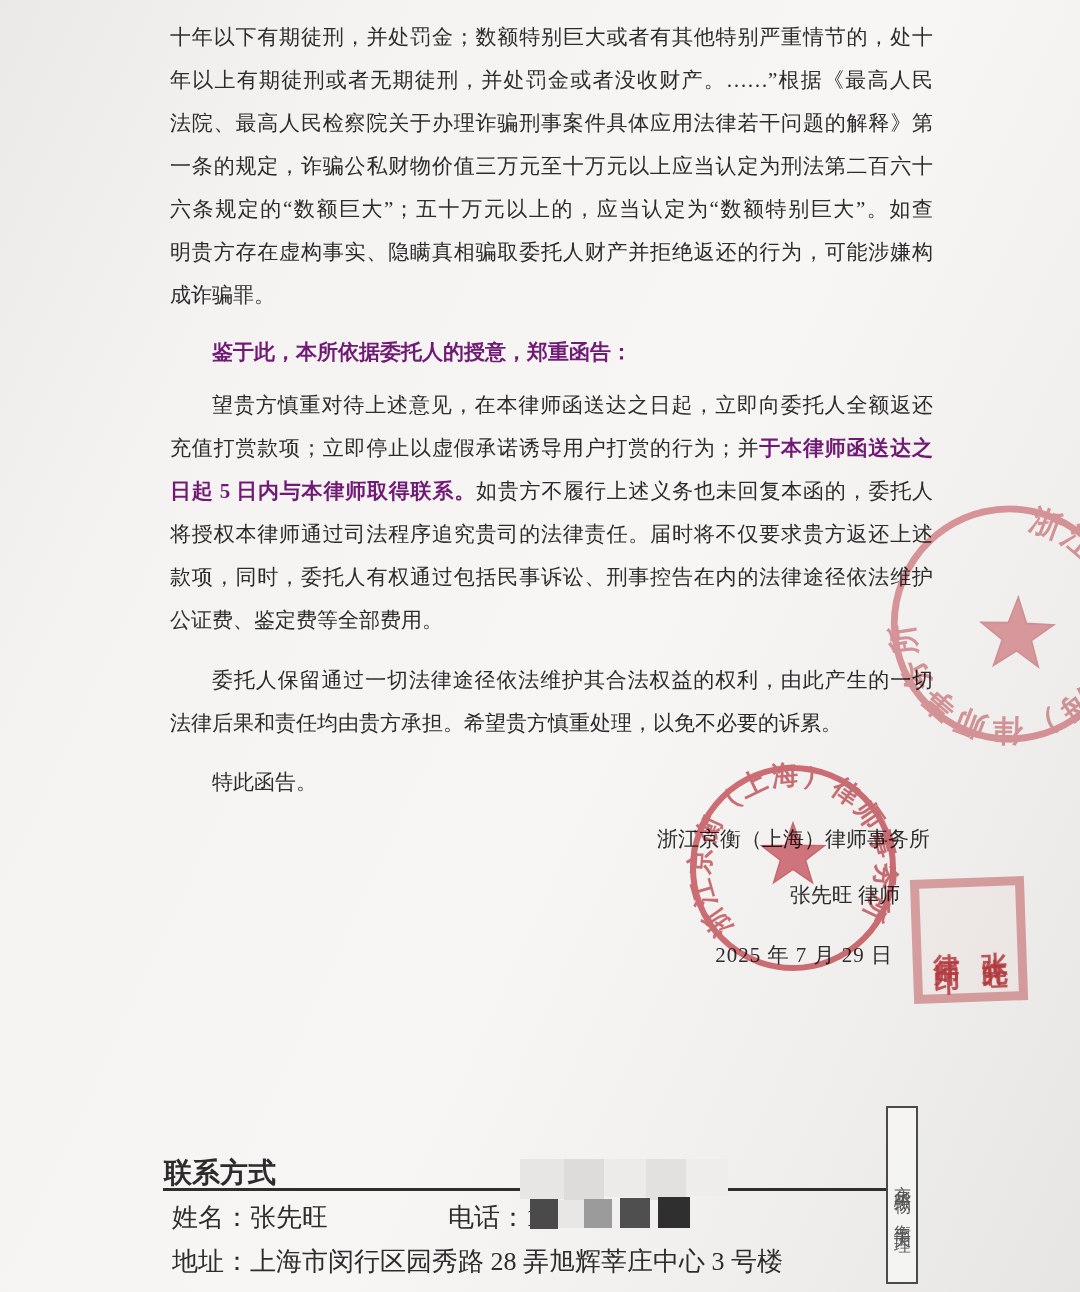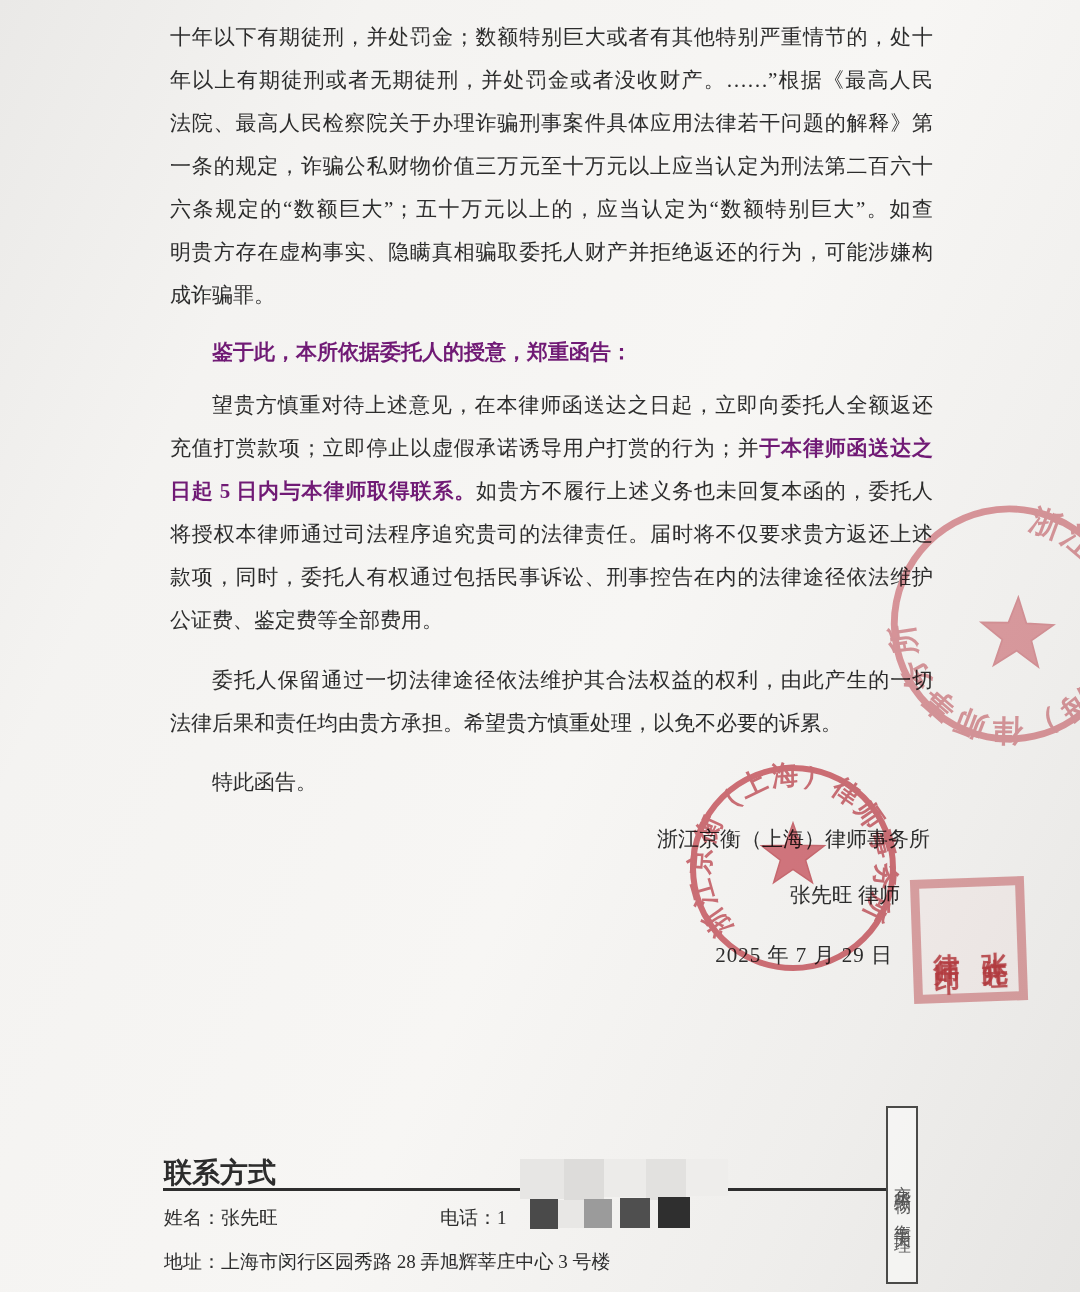--- a/index.html
+++ b/index.html
@@ -19,21 +19,21 @@
   .b{font-weight:bold;color:#701a75;}
 
   .sig-line{height:43px;line-height:43px;text-align:right;font-size:21px;}
   .sig-firm{margin-top:14px;padding-right:3px;}
   .sig-lawyer{margin-top:13px;padding-right:33px;}
   .sig-date{margin-top:17px;padding-right:40px;letter-spacing:1px;}
 
   
   .contact-heading{position:absolute;left:164px;top:1158px;font-size:28px;font-weight:bold;line-height:30px;}
   .contact-underline{position:absolute;left:163px;top:1188px;width:723px;height:3px;background:#2e2e2e;}
-  .contact-row{position:absolute;left:164px;height:43px;line-height:43px;font-size:19px;white-space:nowrap;}
+  .contact-row{position:absolute;left:172px;height:43px;line-height:43px;font-size:26px;white-space:nowrap;}
   .row-name{top:1196px;width:760px;}
   .row-address{top:1240px;}
   .phone-part{position:absolute;left:276px;top:0;text-align:center;}
 
   
   .mosaic{position:absolute;z-index:6;}
   .mosaic div{position:absolute;}
 
   
   .slogan-box{

